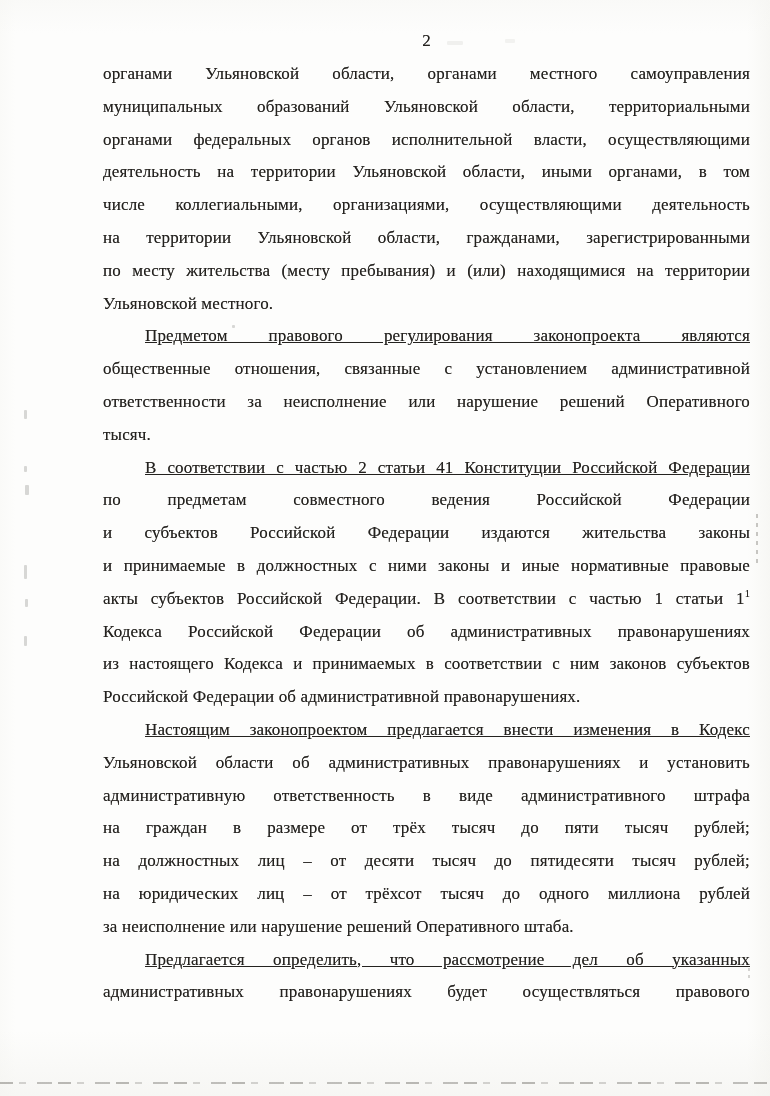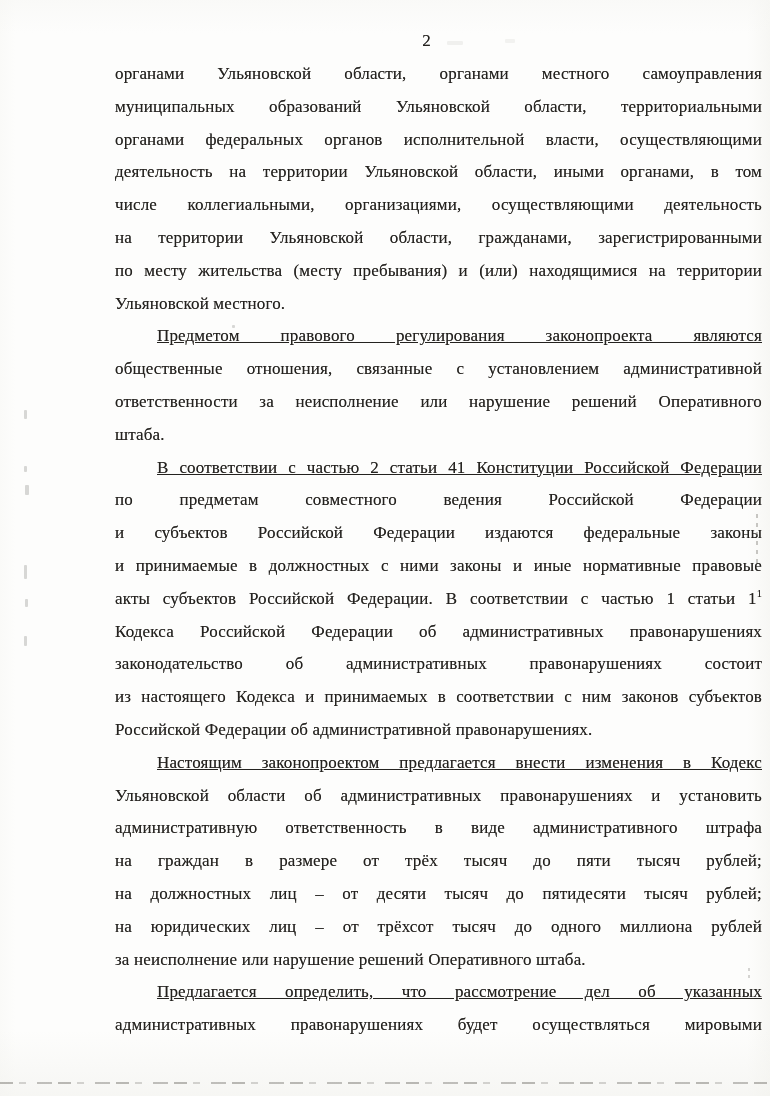--- a/index.html
+++ b/index.html
@@ -16,21 +16,21 @@
     background:
       linear-gradient(180deg, rgba(246,246,243,.5) 0%, rgba(255,255,255,0) 3%, rgba(255,255,255,0) 94%, rgba(242,242,238,.6) 100%),
       linear-gradient(90deg, rgba(247,247,244,.5) 0%, rgba(255,255,255,0) 2%, rgba(255,255,255,0) 97%, rgba(243,243,239,.6) 100%);
   }
   .page-number {
     position:absolute; top:31px; left:103px; width:647px;
     text-align:center; font-size:17px;
     text-shadow:0 0 .6px rgba(36,34,31,.6);
   }
   .doc {
-    position:absolute; top:58px; left:115px; width:647px;
+    position:absolute; top:58px; left:103px; width:647px;
   }
   .tline {
     height:32.8px; line-height:32.9px;
     font-size:17px;
     text-align:justify;
     text-align-last:justify;
     letter-spacing:.15px;
     text-shadow:0 0 .6px rgba(36,34,31,.55);
     overflow:hidden; white-space:normal;
   }
@@ -84,48 +84,47 @@
       <div class="tline">числе коллегиальными, организациями, осуществляющими деятельность</div>
       <div class="tline">на территории Ульяновской области, гражданами, зарегистрированными</div>
       <div class="tline">по месту жительства (месту пребывания) и (или) находящимися на территории</div>
       <div class="tline pend">Ульяновской местного.</div>
     </div>
 
     <div>
       <div class="tline indent">Предметом правового регулирования законопроекта являются</div>
       <div class="tline">общественные отношения, связанные с установлением административной</div>
       <div class="tline">ответственности за неисполнение или нарушение решений Оперативного</div>
-      <div class="tline pend">штаба.</div>
+      <div class="tline pend">тысяч.</div>
     </div>
 
     <div>
       <div class="tline indent">В соответствии с частью 2 статьи 41 Конституции Российской Федерации</div>
       <div class="tline">по предметам совместного ведения Российской Федерации</div>
-      <div class="tline">и субъектов Российской Федерации издаются федеральные законы</div>
+      <div class="tline">и субъектов Российской Федерации издаются жительства законы</div>
       <div class="tline">и принимаемые в должностных с ними законы и иные нормативные правовые</div>
       <div class="tline"><span>акты субъектов Российской Федерации. В соответствии с частью 1 статьи 1</span><sup class="sup">1</sup></div>
       <div class="tline">Кодекса Российской Федерации об административных правонарушениях</div>
-      <div class="tline">законодательство об административных правонарушениях состоит</div>
       <div class="tline">из настоящего Кодекса и принимаемых в соответствии с ним законов субъектов</div>
       <div class="tline pend">Российской Федерации об административной правонарушениях.</div>
     </div>
 
     <div>
       <div class="tline indent">Настоящим законопроектом предлагается внести изменения в Кодекс</div>
       <div class="tline">Ульяновской области об административных правонарушениях и установить</div>
       <div class="tline">административную ответственность в виде административного штрафа</div>
       <div class="tline">на граждан в размере от трёх тысяч до пяти тысяч рублей;</div>
       <div class="tline">на должностных лиц – от десяти тысяч до пятидесяти тысяч рублей;</div>
       <div class="tline">на юридических лиц – от трёхсот тысяч до одного миллиона рублей</div>
       <div class="tline pend">за неисполнение или нарушение решений Оперативного штаба.</div>
     </div>
 
     <div>
       <div class="tline indent">Предлагается определить, что рассмотрение дел об указанных</div>
-      <div class="tline">административных правонарушениях будет осуществляться мировыми</div>
+      <div class="tline">административных правонарушениях будет осуществляться правового</div>
     </div>
 
   </div>
 
   <div class="artifact cut-line"></div>
   <div class="artifact speck s1"></div>
   <div class="artifact speck s2"></div>
   <div class="artifact speck s3"></div>
   <div class="artifact speck s4"></div>
   <div class="artifact speck s5"></div>

